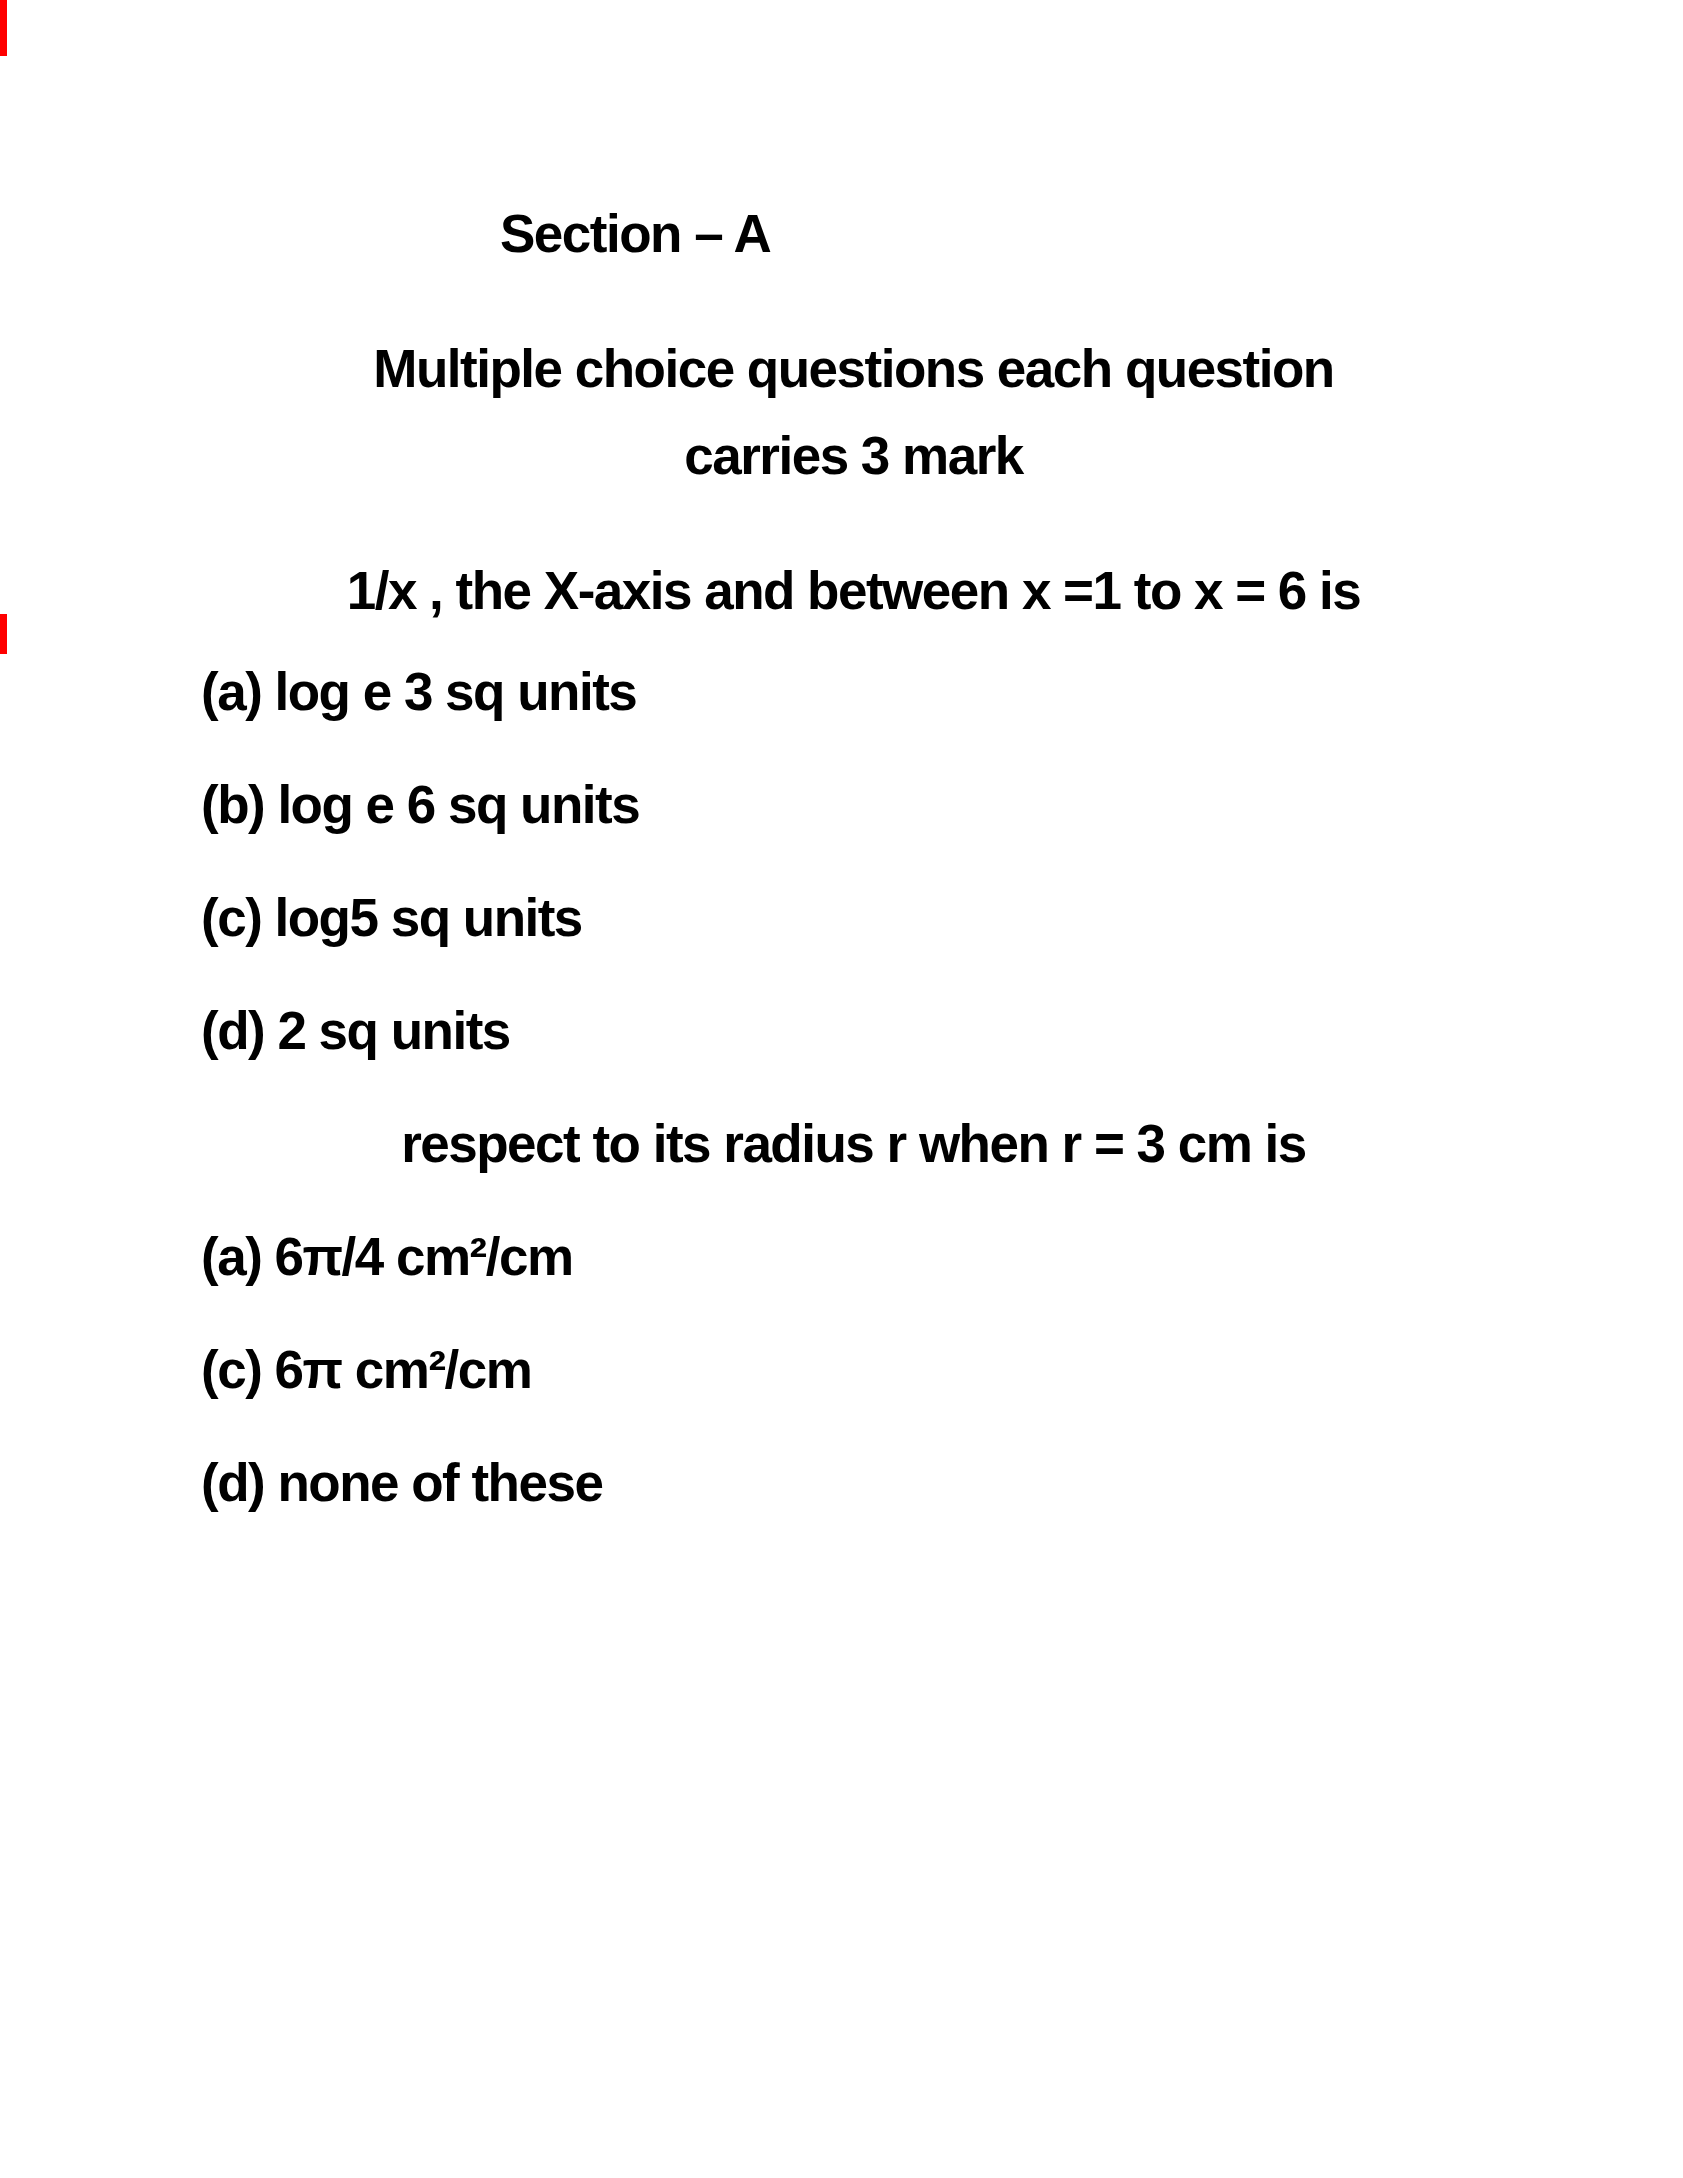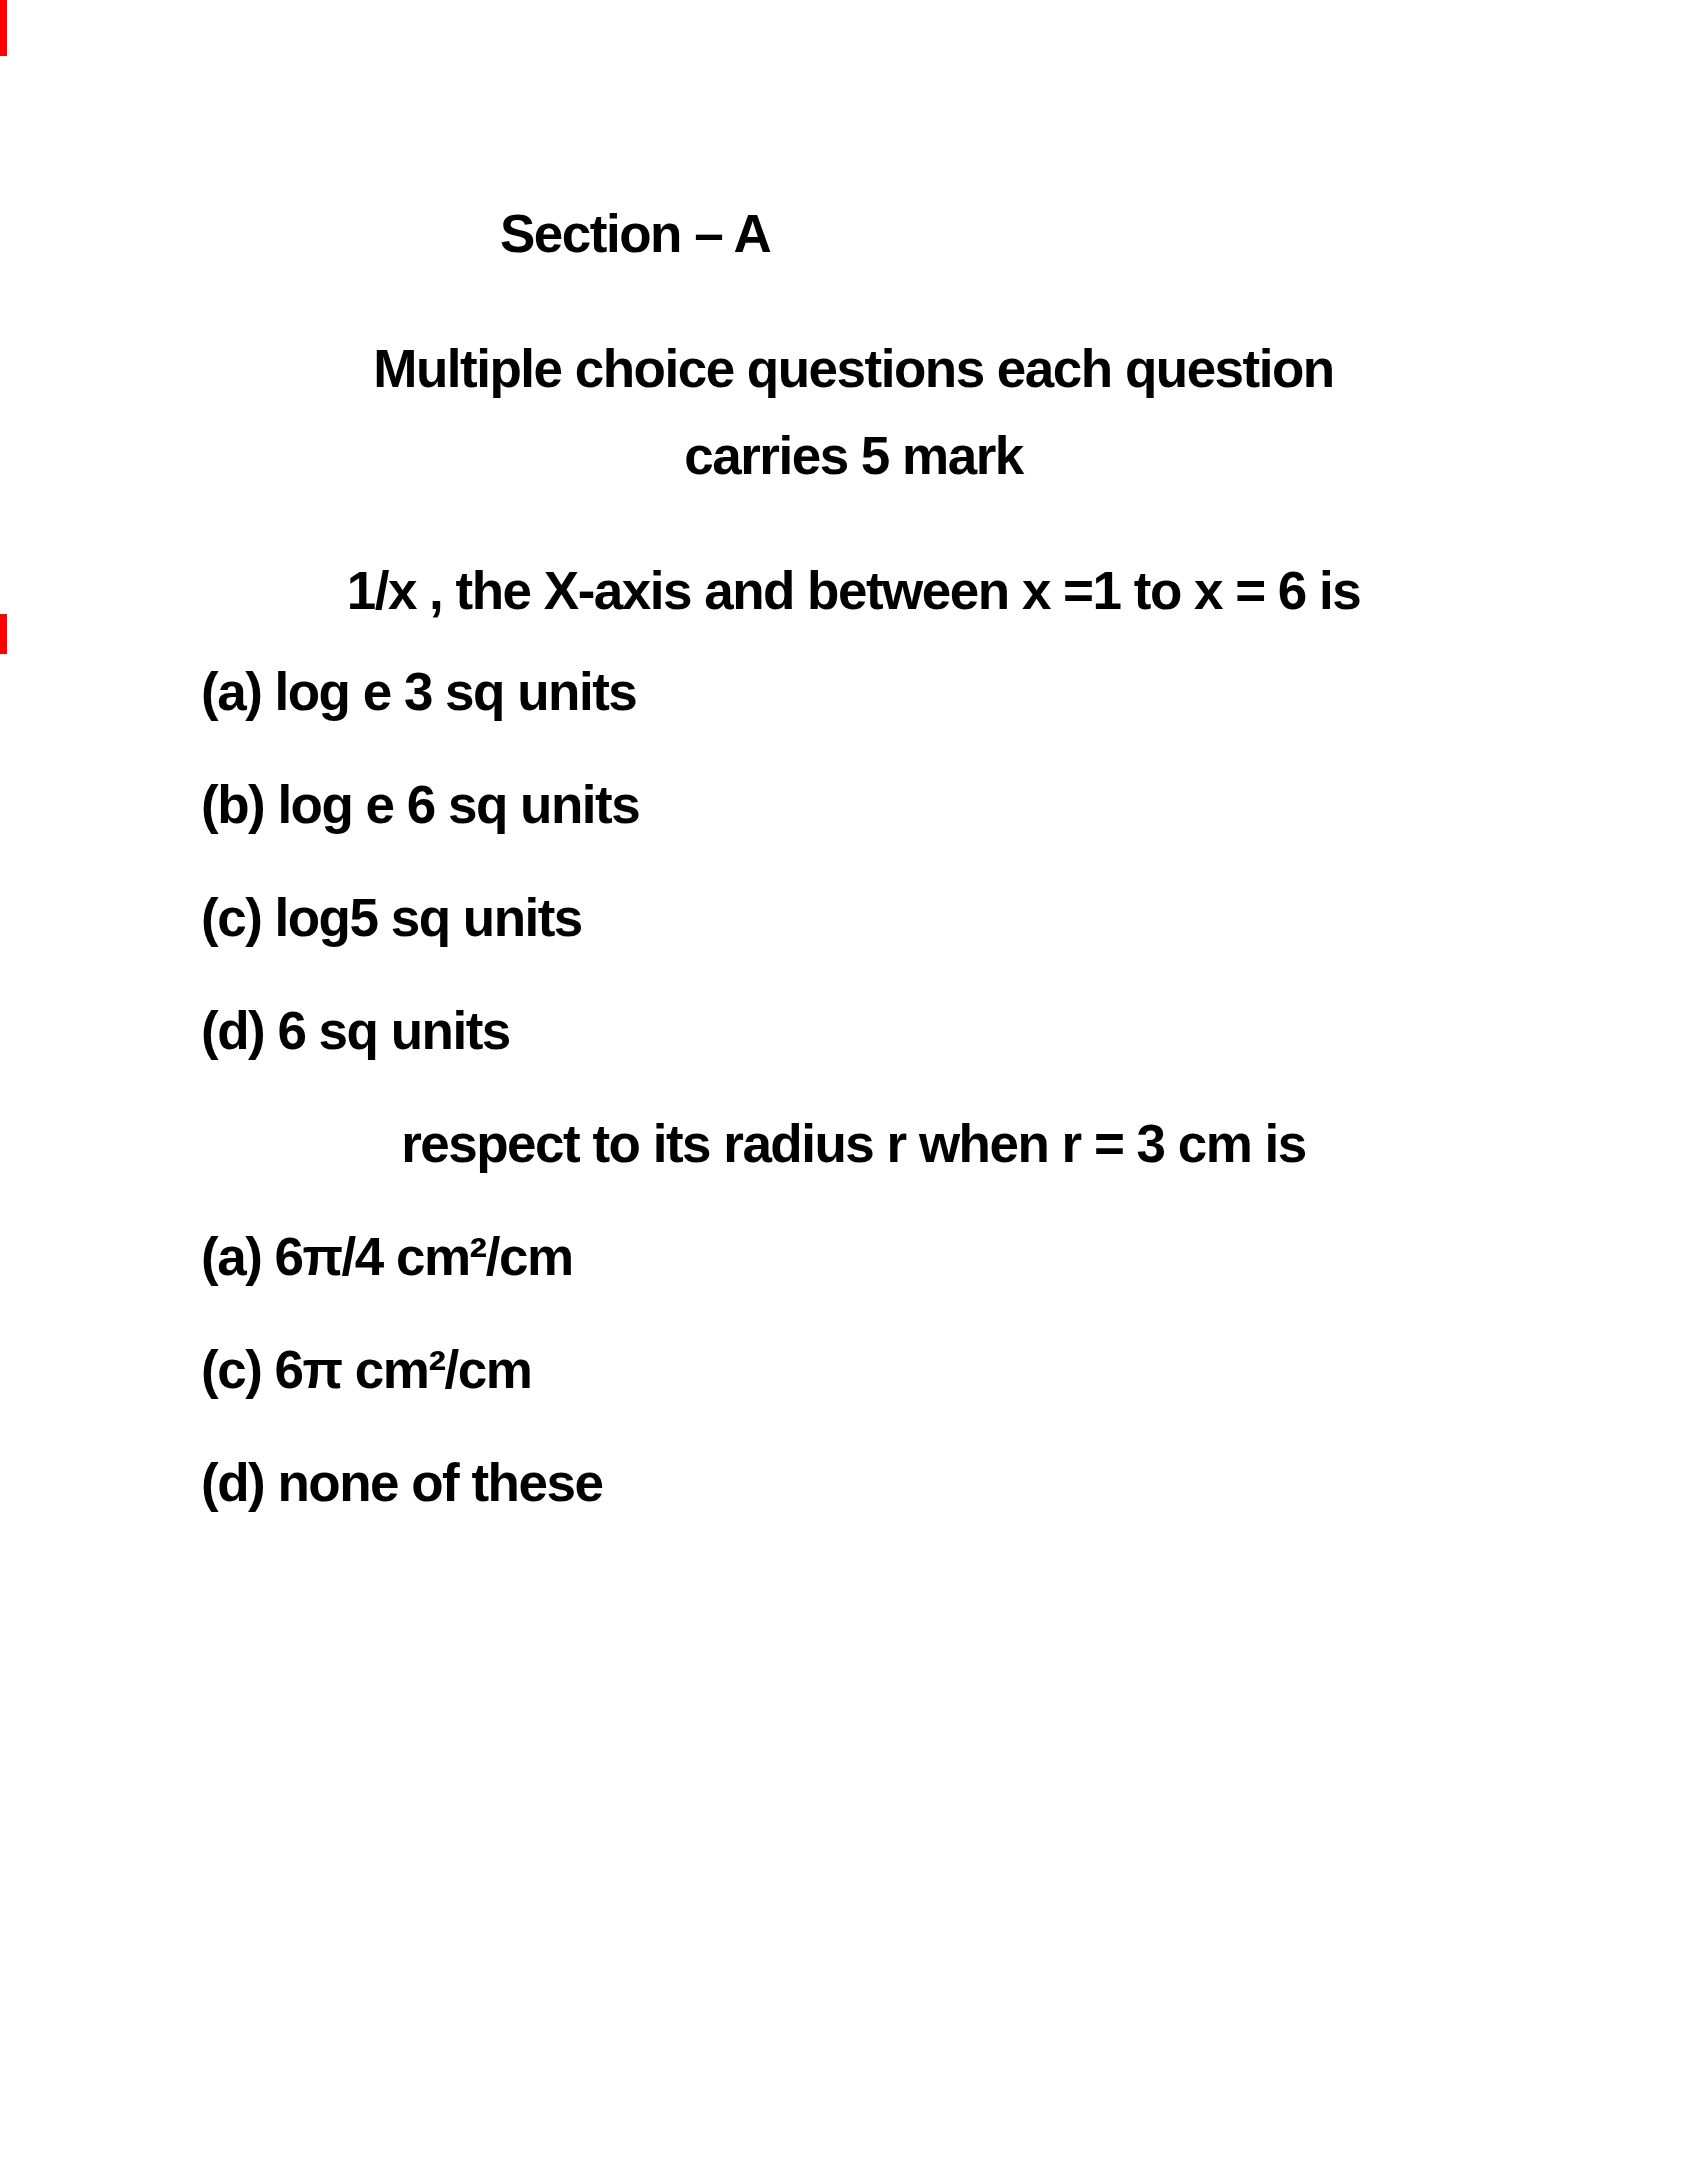--- a/index.html
+++ b/index.html
@@ -58,34 +58,34 @@
 
 <div class="page">
 
   <div class="edge-mark edge-mark-top"></div>
   <div class="edge-mark edge-mark-mid"></div>
 
   <div class="heading">Section – A</div>
 
   <div class="para para-intro">
     <span class="line">Multiple choice questions each question</span>
-    <span class="line">carries 5 mark</span>
+    <span class="line">carries 3 mark</span>
   </div>
 
   <div class="para para-q1">
     <span class="line">1/x , the X-axis and between x =1 to x = 6 is</span>
   </div>
 
   <div class="para">(a) log e 3 sq units</div>
 
   <div class="para">(b) log e 6 sq units</div>
 
   <div class="para">(c) log5 sq units</div>
 
-  <div class="para">(d) 6 sq units</div>
+  <div class="para">(d) 2 sq units</div>
 
   <div class="para">
     <span class="line">respect to its radius r when r = 3 cm is</span>
   </div>
 
   <div class="para">(a) 6π/4 cm²/cm</div>
 
 
   <div class="para">(c) 6π cm²/cm</div>
 

